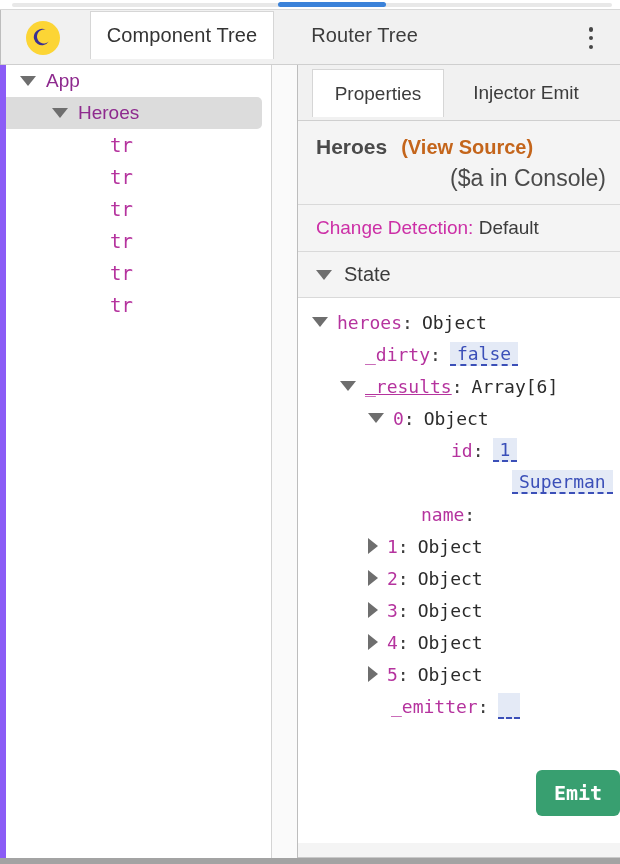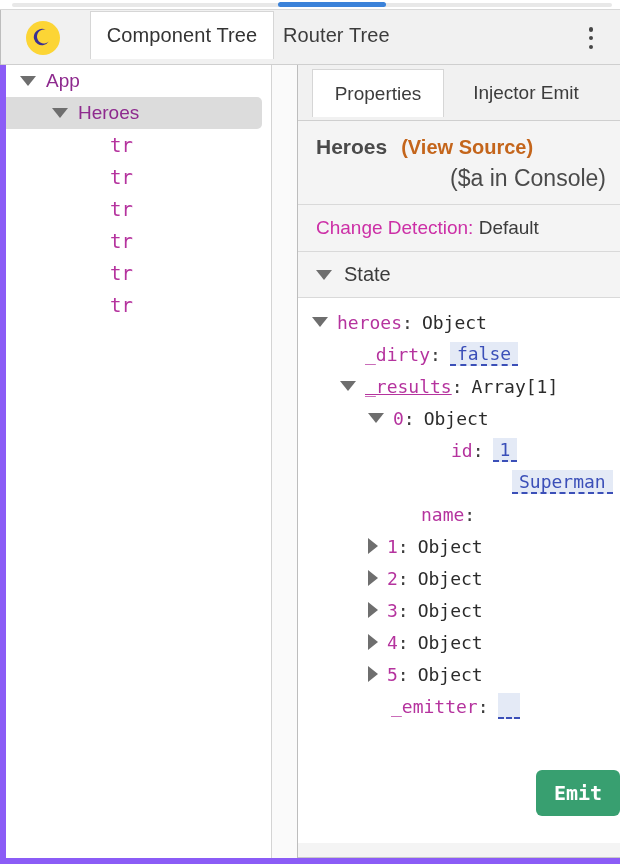--- a/index.html
+++ b/index.html
@@ -5,21 +5,21 @@
   * { box-sizing: border-box; margin: 0; padding: 0; }
   html, body {
     width: 620px; height: 864px;
     background: #ffffff;
     font-family: "Liberation Sans", sans-serif;
     overflow: hidden;
   }
   #app {
     position: relative;
     width: 620px; height: 864px;
-    background: #8b5cf6;
+    background: #a3a3a3;
     overflow: hidden;
   }
 
   
   .top-strip {
     position: absolute; left: 0; top: 0; width: 620px; height: 9px;
     background: #ffffff;
   }
   .top-strip .track {
     position: absolute; left: 12px; top: 3px; width: 600px; height: 4px;
@@ -54,21 +54,21 @@
     font-size: 20px; color: #333333;
     letter-spacing: .1px;
     cursor: pointer;
   }
   .tab.active {
     background: #ffffff;
     border: 1px solid #d6d6d6;
     border-bottom: none;
   }
   #tab-component-tree { left: 90px; width: 184px; }
-  #tab-router-tree    { left: 278px; width: 140px; justify-content: flex-start; padding-left: 5px; color: #3c3c3c; }
+  #tab-router-tree    { left: 278px; width: 140px; justify-content: flex-end; padding-left: 5px; color: #3c3c3c; }
 
   .kebab {
     position: absolute; right: 18px; top: 15px;
     width: 22px; height: 26px;
     display: flex; flex-direction: column; align-items: center; justify-content: space-between;
     padding: 2px 0; cursor: pointer;
   }
   .kebab i { display: block; width: 4.5px; height: 4.5px; border-radius: 50%; background: #474747; }
 
   
@@ -313,21 +313,21 @@
           <div class="prop-row" style="padding-left: 42px;">
             <span style="width: 25px; flex: 0 0 auto;"></span>
             <span class="pkey">_dirty</span>
             <span class="pcolon">:</span>
             <span class="editable">false</span>
           </div>
           <div class="prop-row" style="padding-left: 42px;">
             <span class="caret"></span>
             <span class="pkey u">_results</span>
             <span class="pcolon">:</span>
-            <span class="pval">Array[1]</span>
+            <span class="pval">Array[6]</span>
           </div>
           <div class="prop-row" style="padding-left: 70px;">
             <span class="caret"></span>
             <span class="pkey">0</span>
             <span class="pcolon">:</span>
             <span class="pval">Object</span>
           </div>
           <div class="prop-row" style="padding-left: 128px;">
             <span style="width: 25px; flex: 0 0 auto;"></span>
             <span class="pkey">id</span>

